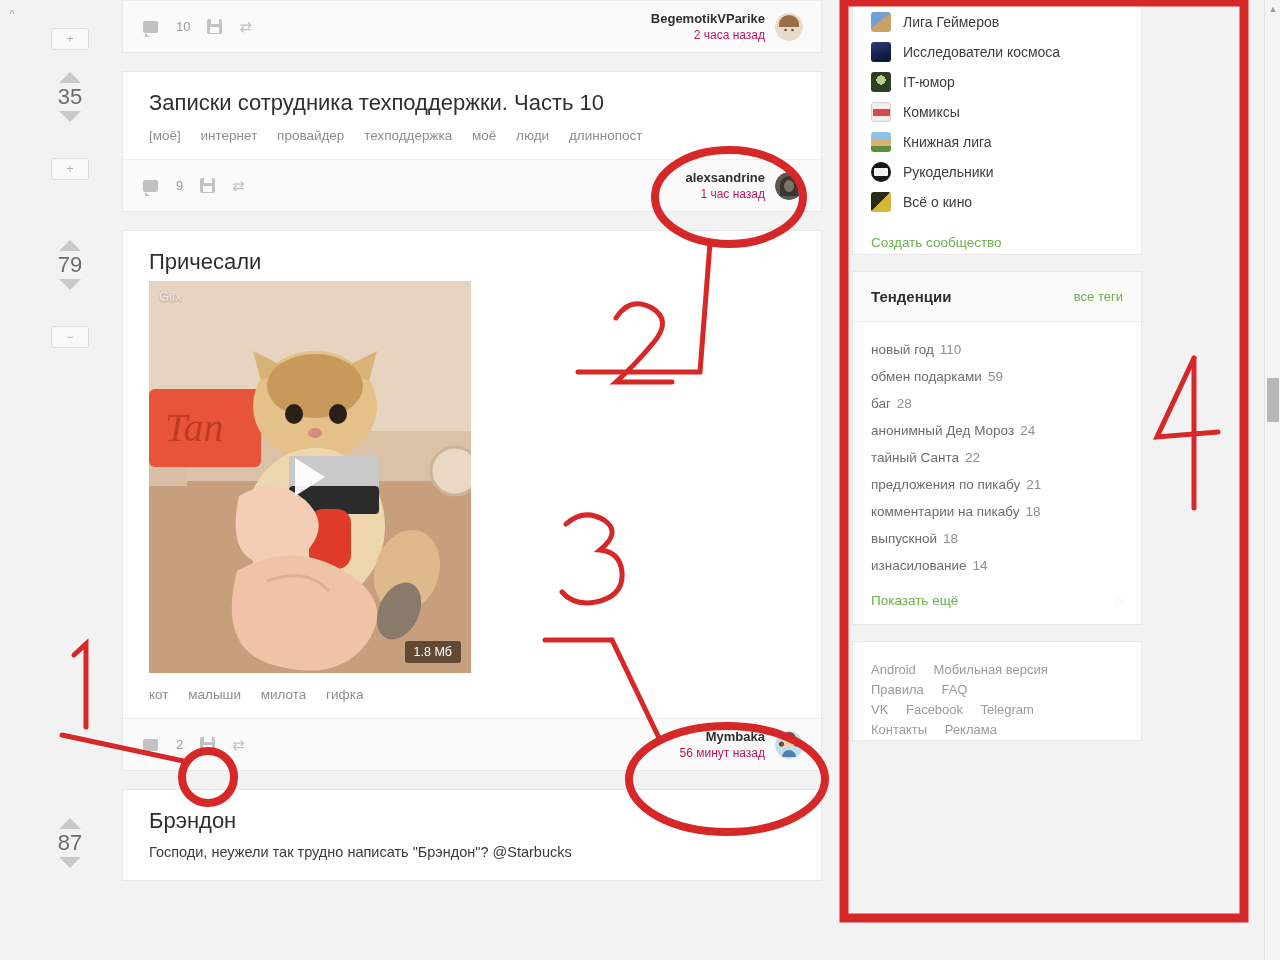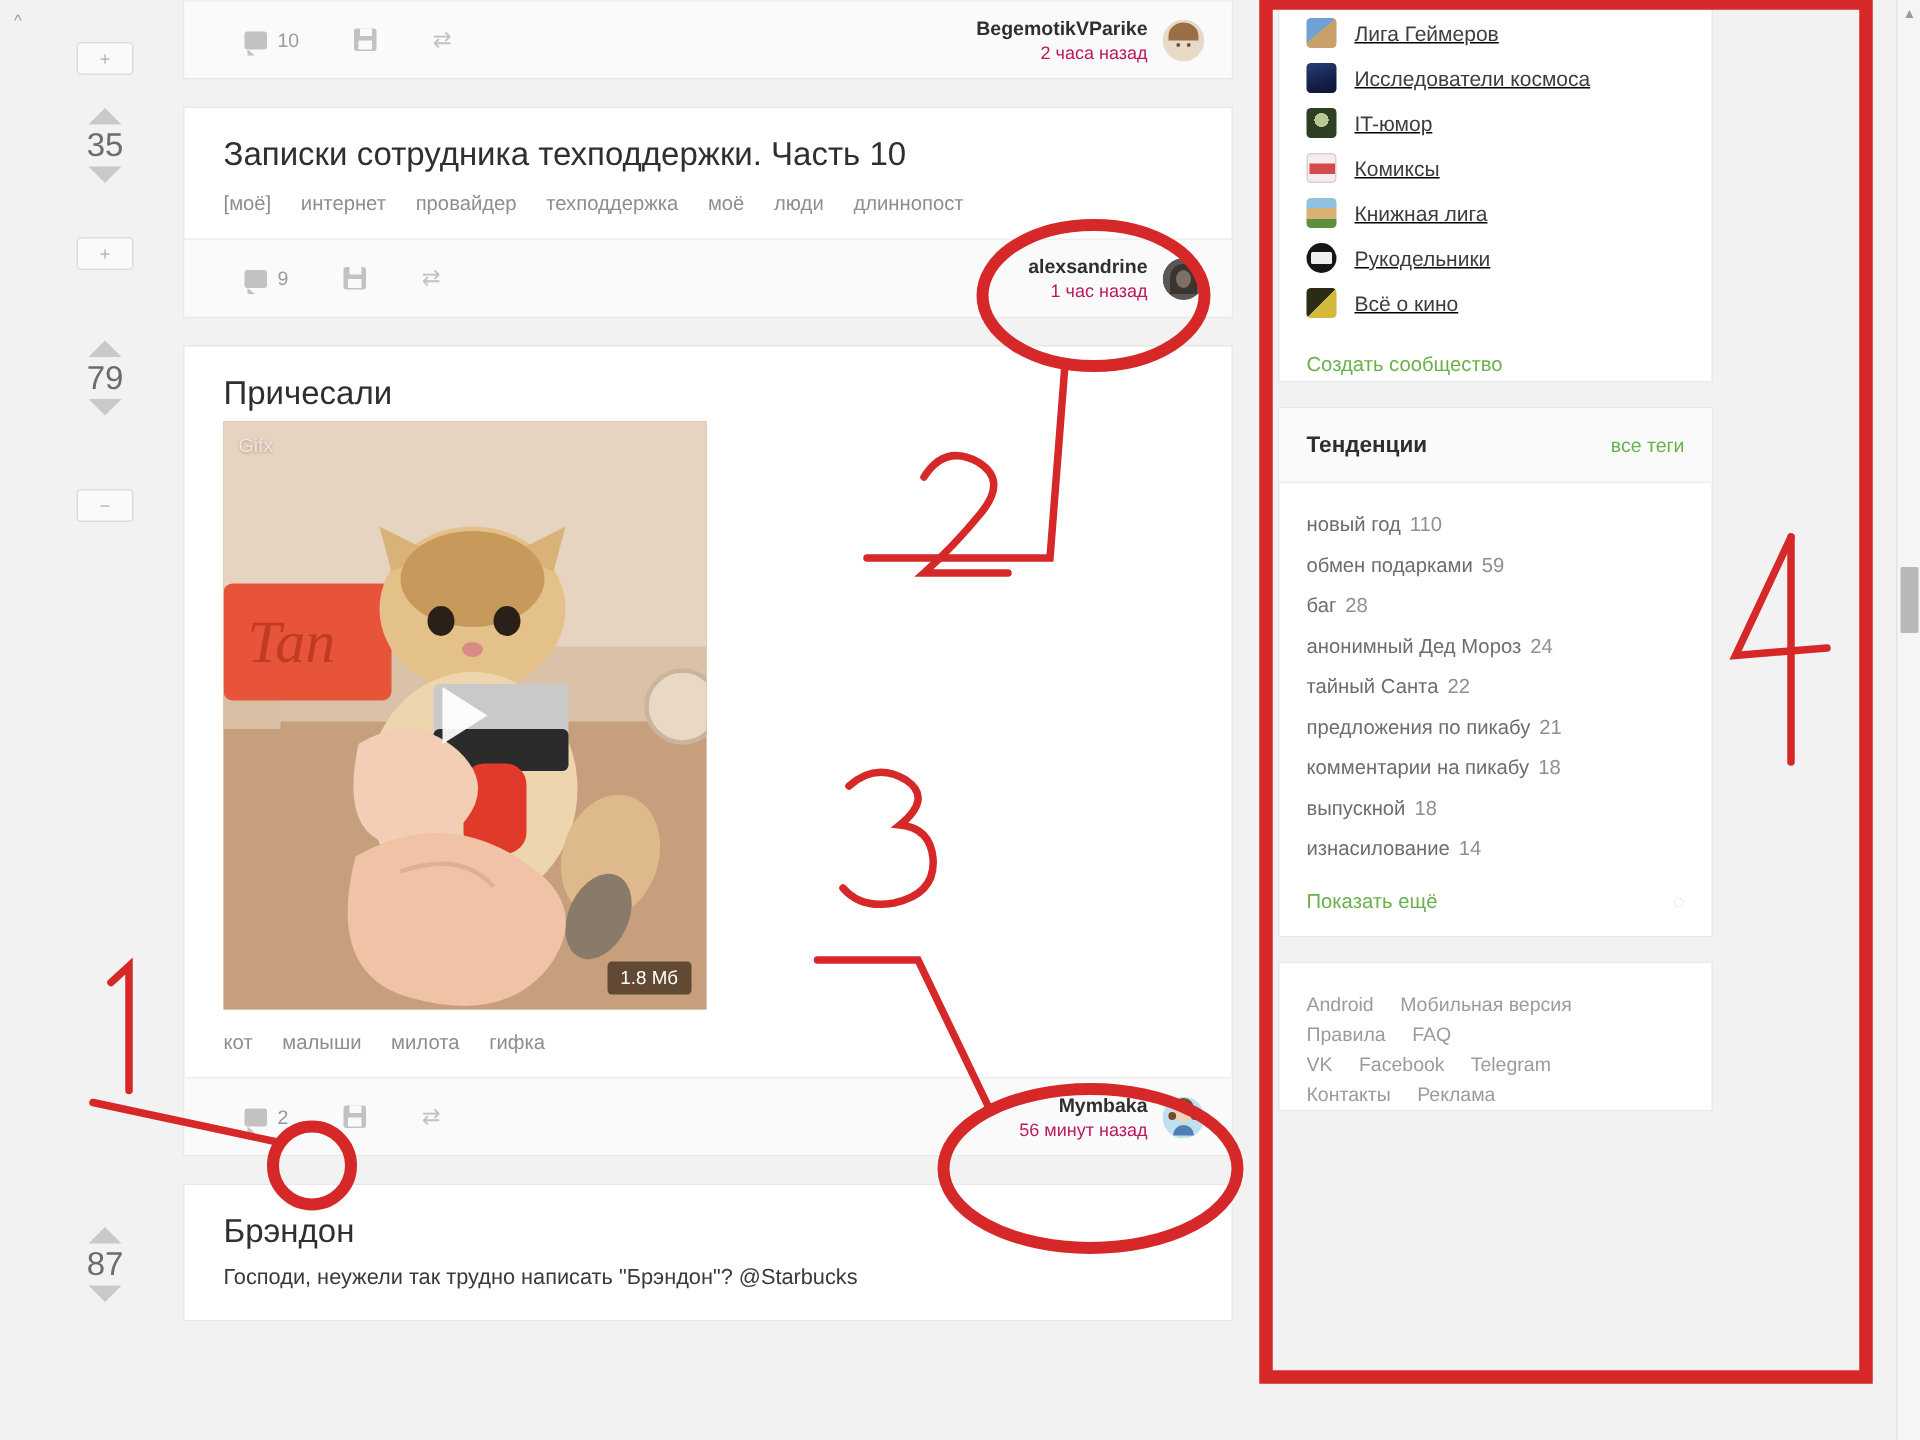--- a/index.html
+++ b/index.html
@@ -39,21 +39,21 @@
   .post-first { margin-top:0; }
   .post-title { font-size:22px; color:#2f2f2f; padding:18px 26px 6px 26px; font-weight:400; }
   .post-tags { padding:6px 26px 16px 26px; font-size:13.5px; color:#8e8e8e; }
   .post-tags span { margin-right:16px; }
   .post-tags span:first-child { color:#8e8e8e; }
   .post-footer {
     border-top:1px solid #eee; background:#fafafa; height:52px; position:relative;
     display:flex; align-items:center; padding:0 20px;
   }
   .footer-actions { display:flex; align-items:center; gap:17px; }
-  .act { display:flex; align-items:center; gap:7px; color:#b9b9b9;margin-left:20px; }
+  .act { display:flex; align-items:center; gap:18px; color:#b9b9b9; }
   .comment-count { font-size:13px; color:#9b9b9b; }
 
   
   .ico-comment { width:15px;height:12px;background:#c2c2c2;border-radius:2px;position:relative; }
   .ico-comment:after { content:""; position:absolute; left:2px; bottom:-4px; width:0;height:0;
     border-left:5px solid #c2c2c2; border-top:4px solid transparent; border-bottom:0; }
   .ico-save { width:15px;height:15px;background:#c2c2c2;border-radius:2px;position:relative; }
   .ico-save:before { content:""; position:absolute; left:3.5px; top:0; width:8px;height:5px;background:#fafafa; }
   .ico-save:after { content:""; position:absolute; left:3px; bottom:1px; width:9px;height:6px;background:#fafafa; }
   .ico-retweet { width:18px;height:14px;color:#c2c2c2;font-size:15px;line-height:14px; }
@@ -80,21 +80,21 @@
     border-top:19px solid transparent;border-bottom:19px solid transparent; z-index:4;
   }
   .media-tags { padding:14px 26px 16px 26px; font-size:13.5px; color:#8e8e8e; }
   .media-tags span { margin-right:16px; }
 
   .post-body-text { padding:4px 26px 20px 26px; font-size:14.5px; color:#3a3a3a; }
 
   
   .rightcol { position:absolute; left:852px; top:0; width:290px; }
   .card { background:#fff; border:1px solid #e8e8e8; margin-bottom:16px; }
-  .community-list { padding:6px 0 10px 0;text-decoration:underline; }
+  .community-list { padding:6px 0 10px 0; }
   .community-row { display:flex; align-items:center; gap:12px; padding:5px 18px; }
   .comm-ico { width:20px;height:20px;border-radius:3px; flex:0 0 20px; }
   .comm-label { font-size:14px; color:#3d3d3d; }
   .create-link { padding:8px 18px 4px 18px; font-size:13.5px; color:#6ab04c; }
 
   .card-head {
     display:flex; align-items:center; justify-content:space-between;
     padding:16px 18px; border-bottom:1px solid #eee; background:#fafafa;
   }
   .card-head-title { font-size:15px; font-weight:bold; color:#2f2f2f; }
@@ -135,21 +135,21 @@
     <div class="vote-block" style="top:72px">
       <div class="vote-arrow-up"></div>
       <div class="vote-count">35</div>
       <div class="vote-arrow-dn"></div>
     </div>
 
     <div class="vote-block" style="top:158px">
       <div class="plus-btn">+</div>
     </div>
 
-    <div class="vote-block" style="top:227px">
+    <div class="vote-block" style="top:240px">
       <div class="vote-arrow-up"></div>
       <div class="vote-count">79</div>
       <div class="vote-arrow-dn"></div>
     </div>
 
     <div class="vote-block" style="top:326px">
       <div class="minus-btn">−</div>
     </div>
 
     <div class="vote-block" style="top:818px">

